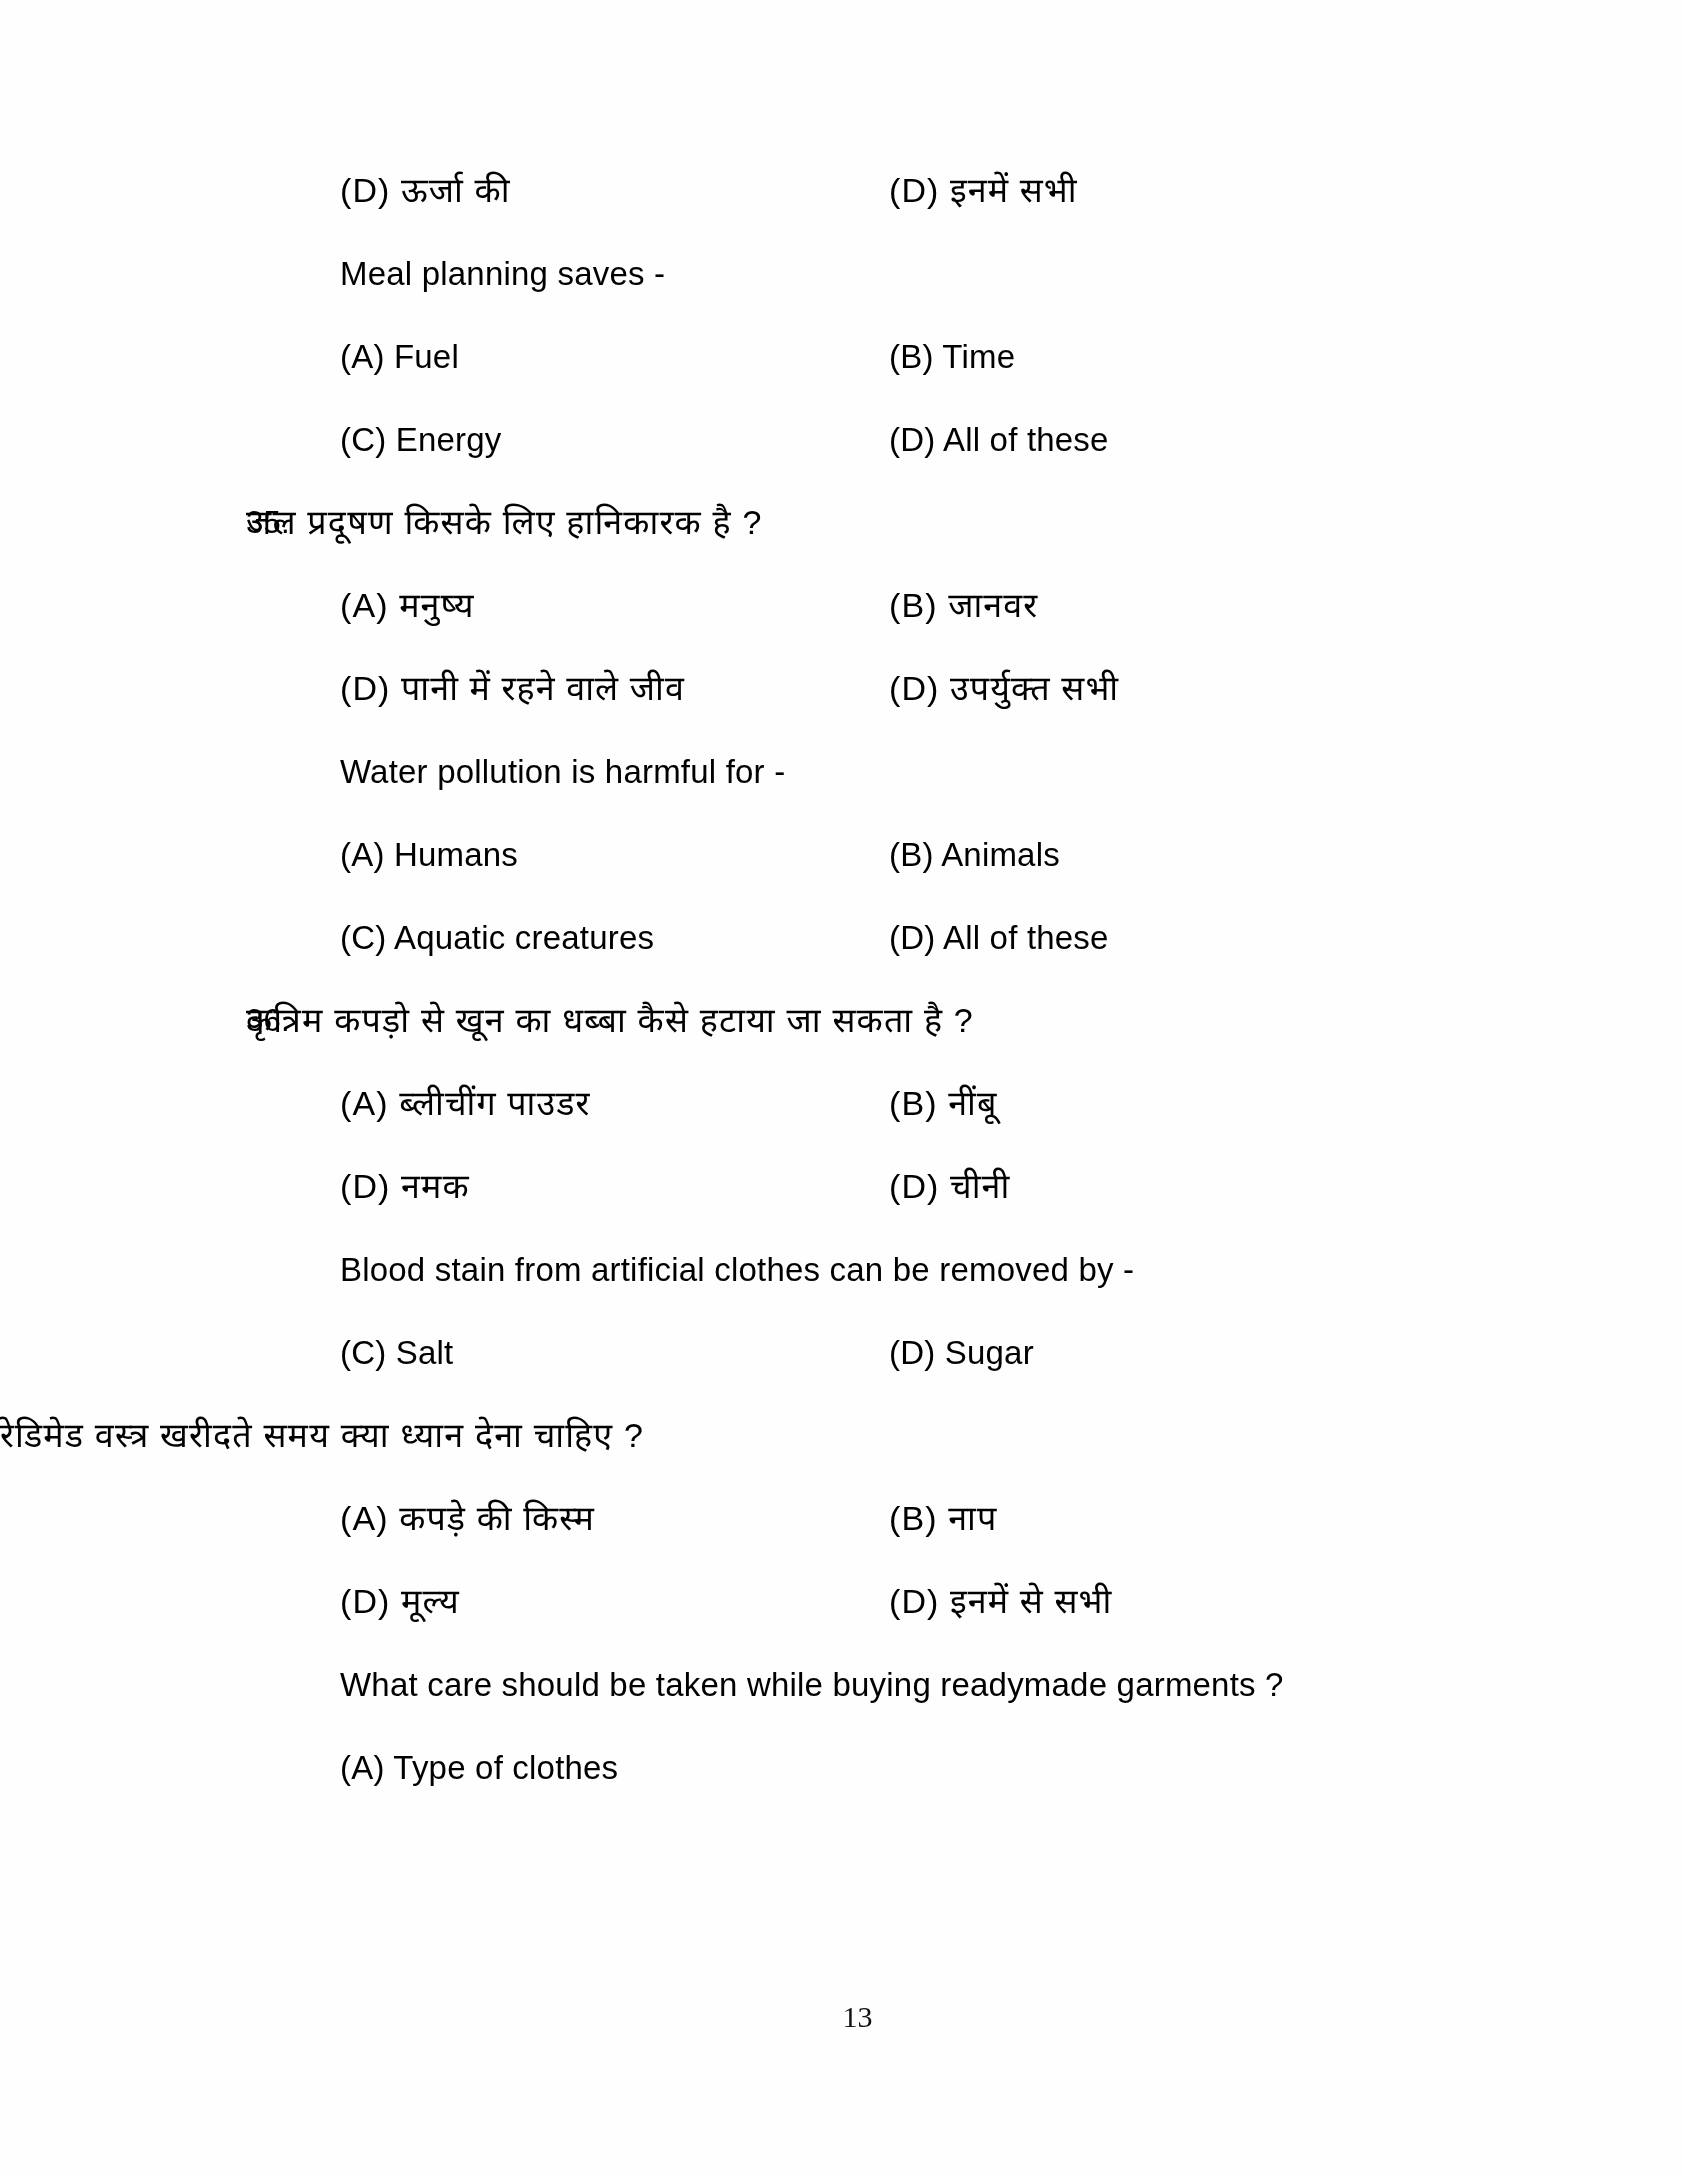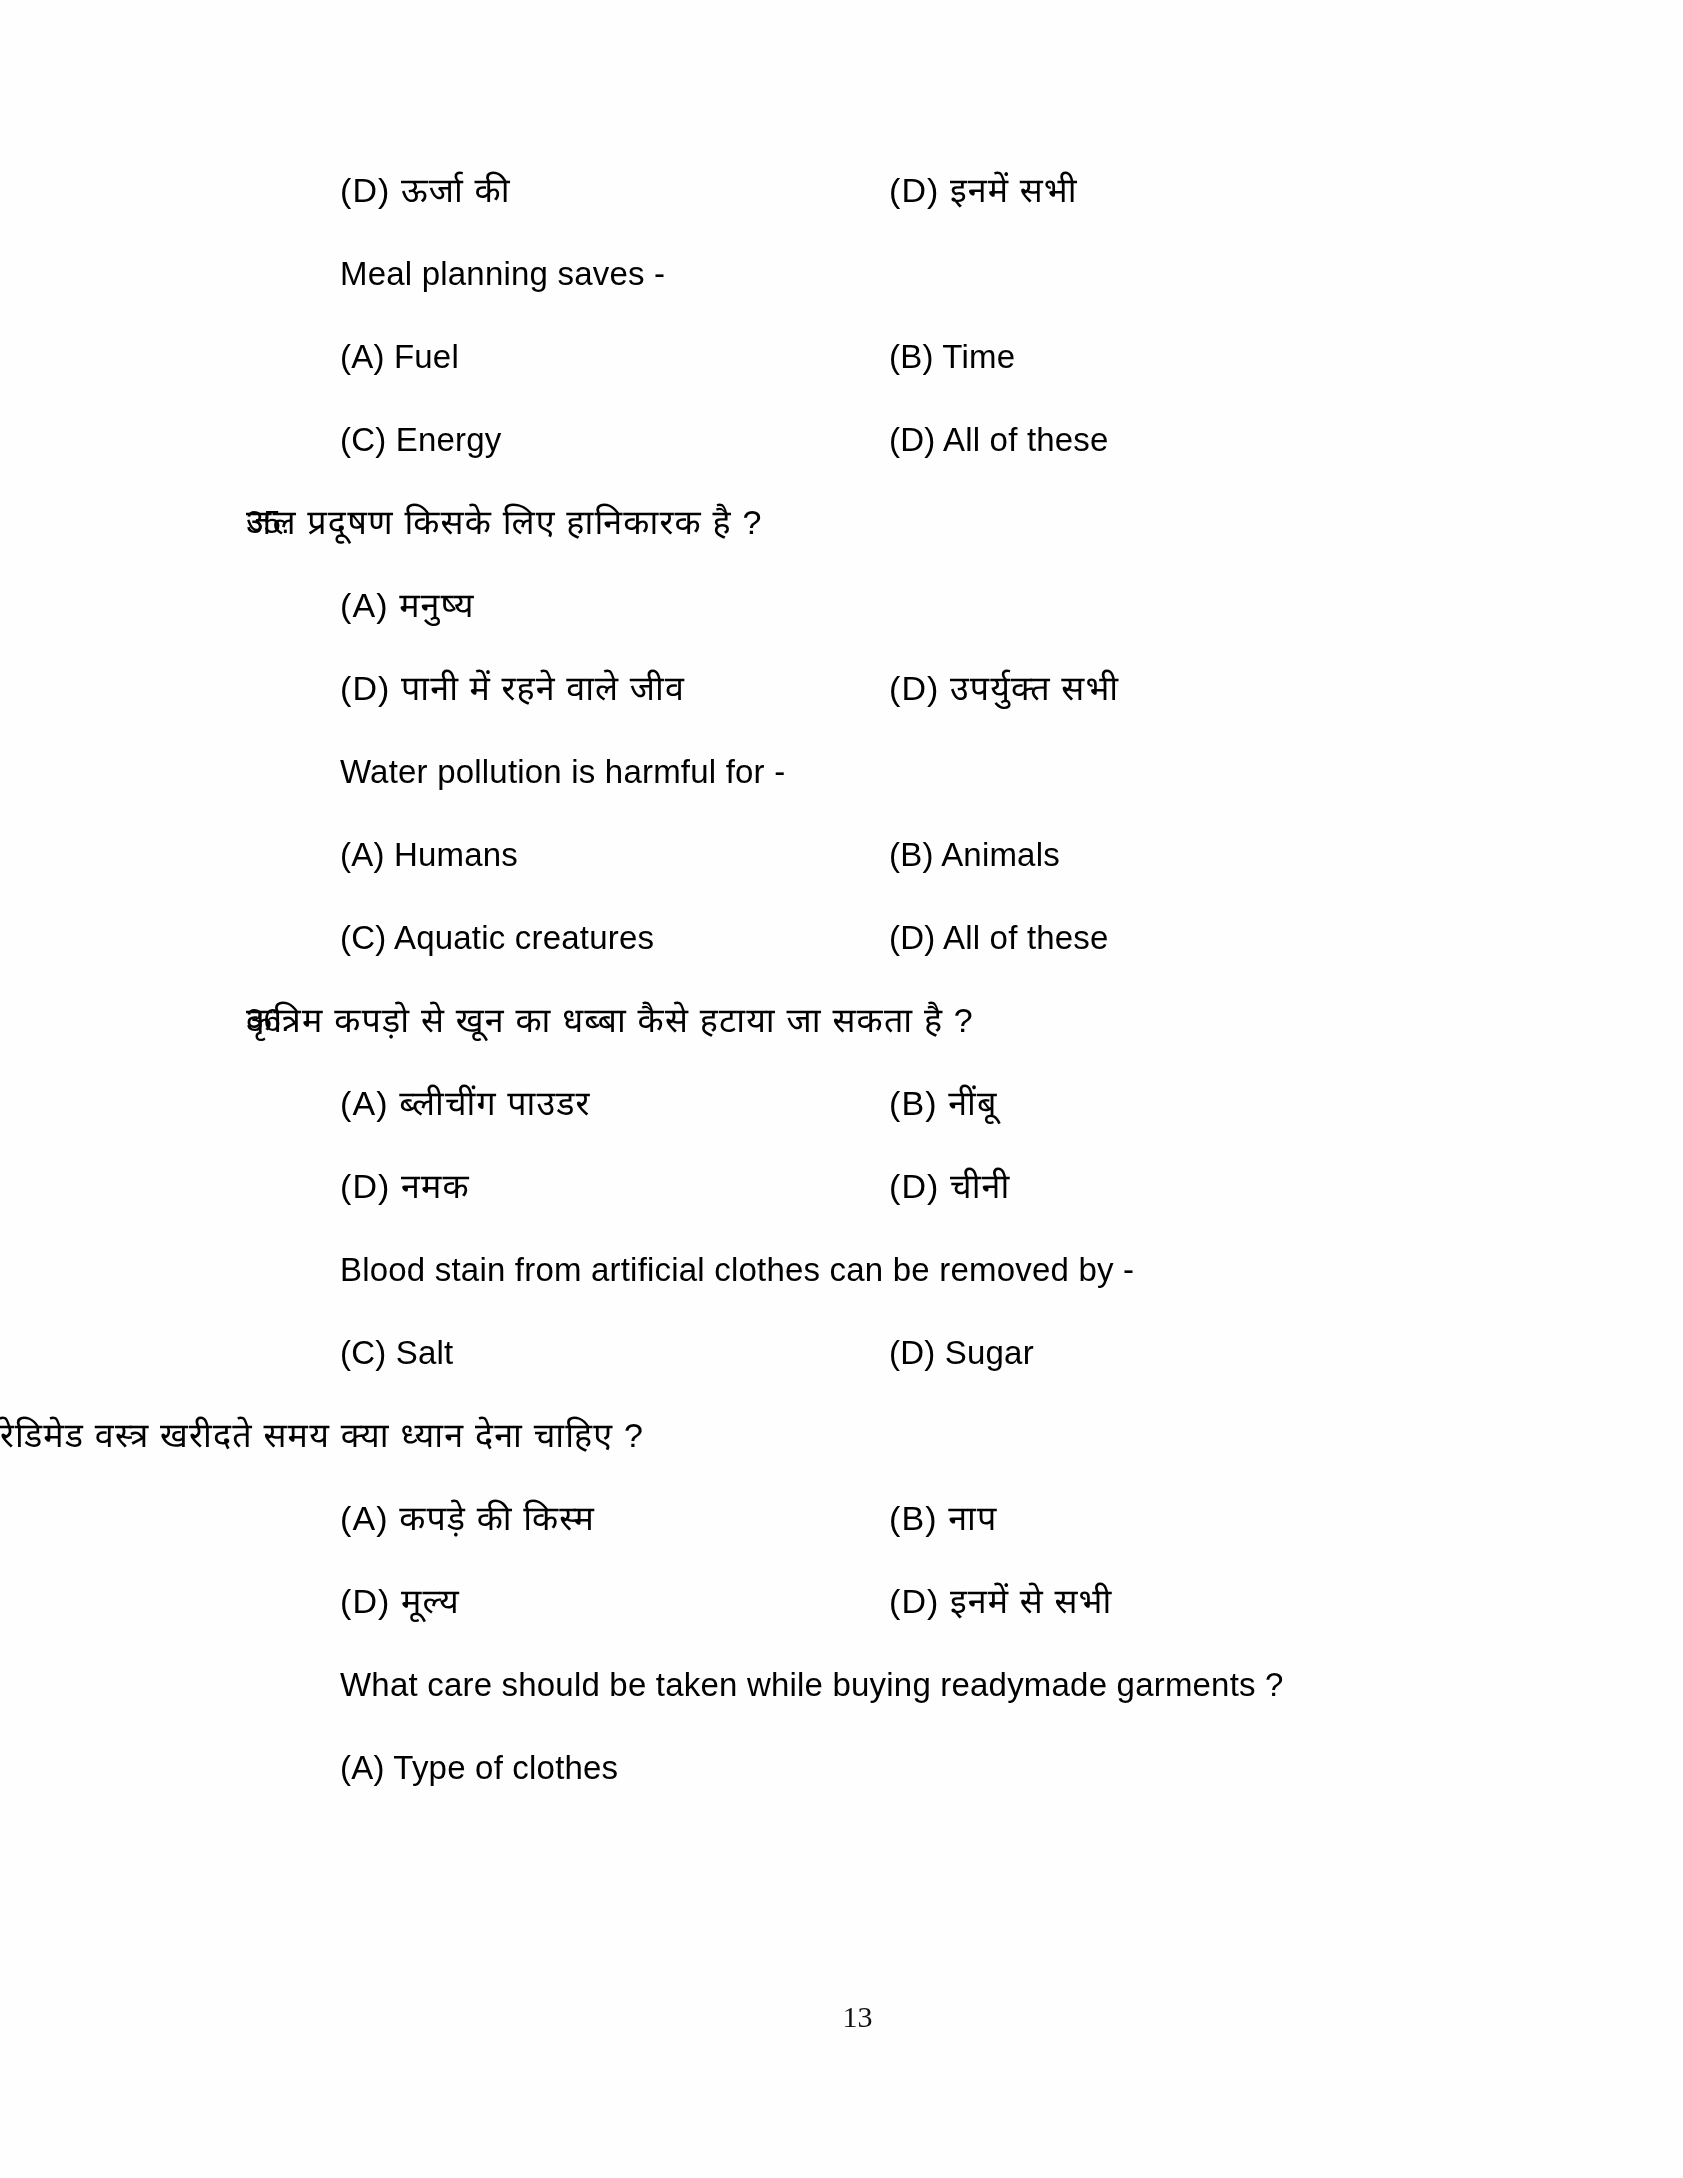--- a/index.html
+++ b/index.html
@@ -138,20 +138,21 @@
         <div class="opt-cell col-a english">(C) Energy</div>
         <div class="opt-cell col-b english">(D) All of these</div>
       </div>
       <div class="q-row">
         <div class="q-num">35.</div>
         <div class="q-text hindi">जल प्रदूषण किसके लिए हानिकारक है ?</div>
       </div>
       <div class="opt-row">
         <div class="opt-pad"></div>
         <div class="opt-cell col-a hindi">(A) मनुष्य</div>
+        <div class="opt-cell col-b hindi">(B) जानवर</div>
       </div>
       <div class="opt-row">
         <div class="opt-pad"></div>
         <div class="opt-cell col-a hindi">(D) पानी में रहने वाले जीव</div>
         <div class="opt-cell col-b hindi">(D) उपर्युक्त सभी</div>
       </div>
       <div class="stmt-row">
         <div class="stmt-spacer"></div>
         <div class="stmt-text english">Water pollution is harmful for -</div>
       </div>

